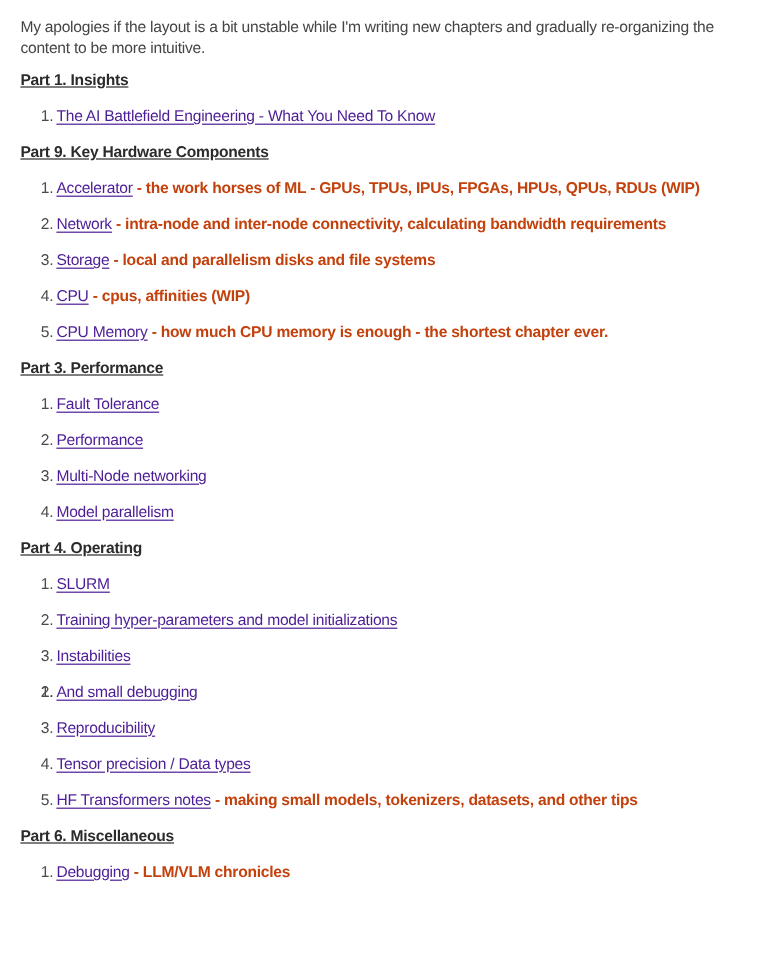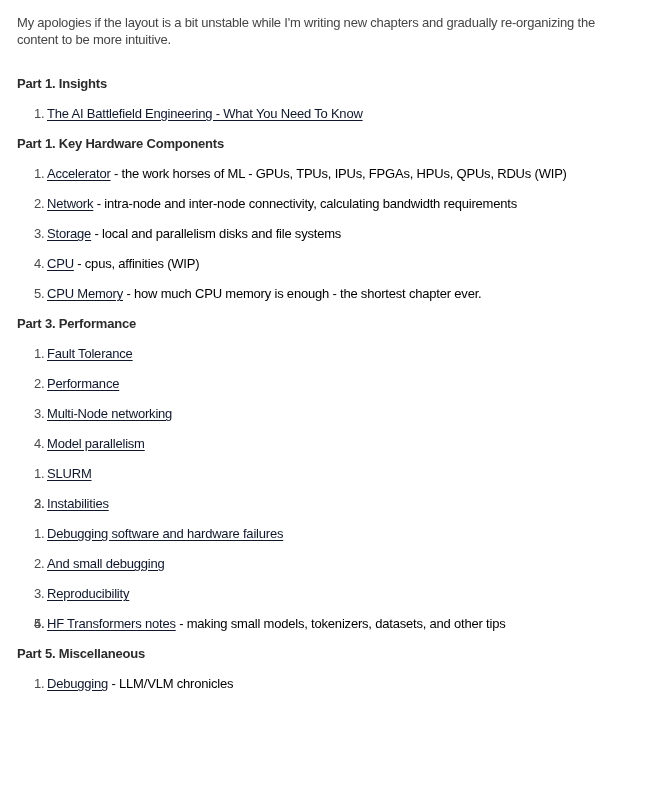--- a/index.html
+++ b/index.html
@@ -14,57 +14,59 @@
     font-family: "Liberation Sans", sans-serif;
     font-size: 13px;
     letter-spacing: -0.2px;
     color: #454545;
     -webkit-font-smoothing: antialiased;
   }
   .page {
     padding: 14px 14px 0 17px;
   }
   .intro {
-    margin: 0 0 27px 0;
+    margin: 0 0 10px 0;
     line-height: 17px;
     color: #454545;
   }
   .part-heading {
     margin: 0 0 13px 0;
     font-size: 13px;
     font-weight: 700;
     line-height: 17px;
     color: #2b2b2b;
+    text-decoration: underline;
   }
   ol.toc-list {
     list-style: none;
     margin: 0;
     padding: 0;
   }
   ol.toc-list li {
     position: relative;
     margin: 0 0 13px 0;
     padding-left: 30px;
     line-height: 17px;
     color: #4a4a4a;
   }
   ol.toc-list li .num {
     position: absolute;
     left: 17px;
     top: 0;
     color: #4a4a4a;
   }
   a.chapter-link {
-    color: #0f172a;
+    color: #4c1d95;
     text-decoration: underline;
     text-underline-offset: 2px;
     cursor: pointer;
   }
   .desc {
-    color: #000000;
+    color: #c2410c;
+    font-weight: bold;
   }
 </style>
 </head>
 <body>
 
 <div class="page">
   <p class="intro">My apologies if the layout is a bit unstable while I'm writing new chapters and gradually re-organizing the content to be more intuitive.</p>
 
   <div id="sections-root">
   <div>
@@ -72,21 +74,21 @@
     <ol class="toc-list">
   <li>
     <span class="num">1.</span>
     <a class="chapter-link" href="#">The AI Battlefield Engineering - What You Need To Know</a>
     <span class="desc"></span>
   </li>
 </ol>
   </div>
 
   <div>
-    <p class="part-heading">Part 1. Key Hardware Components</p>
+    <p class="part-heading">Part 9. Key Hardware Components</p>
     <ol class="toc-list">
   <li>
     <span class="num">1.</span>
     <a class="chapter-link" href="#">Accelerator</a>
     <span class="desc"> - the work horses of ML - GPUs, TPUs, IPUs, FPGAs, HPUs, QPUs, RDUs (WIP)</span>
   </li>
 
   <li>
     <span class="num">2.</span>
     <a class="chapter-link" href="#">Network</a>
@@ -136,75 +138,77 @@
 
   <li>
     <span class="num">4.</span>
     <a class="chapter-link" href="#">Model parallelism</a>
     <span class="desc"></span>
   </li>
 </ol>
   </div>
 
   <div>
+    <p class="part-heading">Part 4. Operating</p>
     <ol class="toc-list">
   <li>
     <span class="num">1.</span>
     <a class="chapter-link" href="#">SLURM</a>
     <span class="desc"></span>
   </li>
 
   <li>
     <span class="num">2.</span>
+    <a class="chapter-link" href="#">Training hyper-parameters and model initializations</a>
     <span class="desc"></span>
   </li>
 
   <li>
     <span class="num">3.</span>
     <a class="chapter-link" href="#">Instabilities</a>
     <span class="desc"></span>
   </li>
 </ol>
   </div>
 
   <div>
     <ol class="toc-list">
   <li>
     <span class="num">1.</span>
-    <a class="chapter-link" href="#">Debugging software and hardware failures</a>
     <span class="desc"></span>
   </li>
 
   <li>
     <span class="num">2.</span>
     <a class="chapter-link" href="#">And small debugging</a>
     <span class="desc"></span>
   </li>
 
   <li>
     <span class="num">3.</span>
     <a class="chapter-link" href="#">Reproducibility</a>
     <span class="desc"></span>
   </li>
 
   <li>
     <span class="num">4.</span>
+    <a class="chapter-link" href="#">Tensor precision / Data types</a>
     <span class="desc"></span>
   </li>
 
   <li>
     <span class="num">5.</span>
     <a class="chapter-link" href="#">HF Transformers notes</a>
     <span class="desc"> - making small models, tokenizers, datasets, and other tips</span>
   </li>
 </ol>
   </div>
 
   <div>
-    <p class="part-heading">Part 5. Miscellaneous</p>
+    <p class="part-heading">Part 6. Miscellaneous</p>
     <ol class="toc-list">
   <li>
     <span class="num">1.</span>
     <a class="chapter-link" href="#">Debugging</a>
     <span class="desc"> - LLM/VLM chronicles</span>
   </li>
 </ol>
   </div>
 </div>
 </div>

